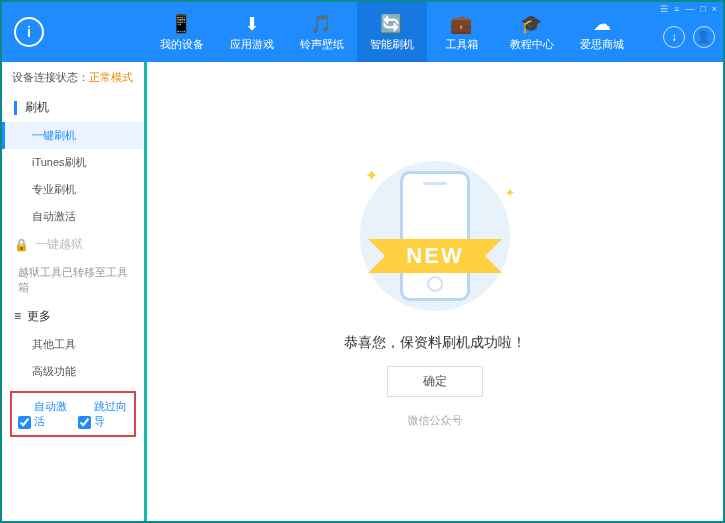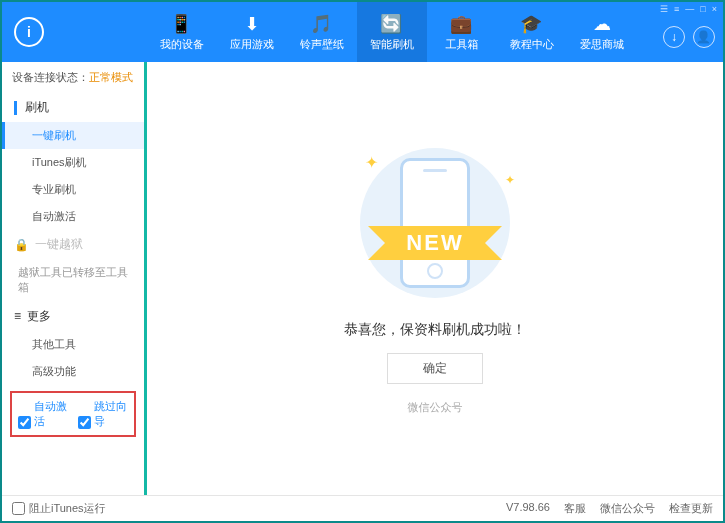--- a/index.html
+++ b/index.html
@@ -175,26 +175,14 @@
         <span class="sparkle s2">✦</span>
         <div class="phone"></div>
         <div class="ribbon">NEW</div>
       </div>
       <div class="success-text">恭喜您，保资料刷机成功啦！</div>
       <button class="confirm-btn">确定</button>
       <div class="log-link">微信公众号</div>
     </div>
   </div>
 
-  <div class="statusbar">
-    <div class="left">
-      <input type="checkbox" style="">
-      <span>阻止iTunes运行</span>
-    </div>
-    <div class="right">
-      <span>V7.98.66</span>
-      <span>客服</span>
-      <span>微信公众号</span>
-      <span>检查更新</span>
-    </div>
-  </div>
 
 </div>
 
 </body></html>

